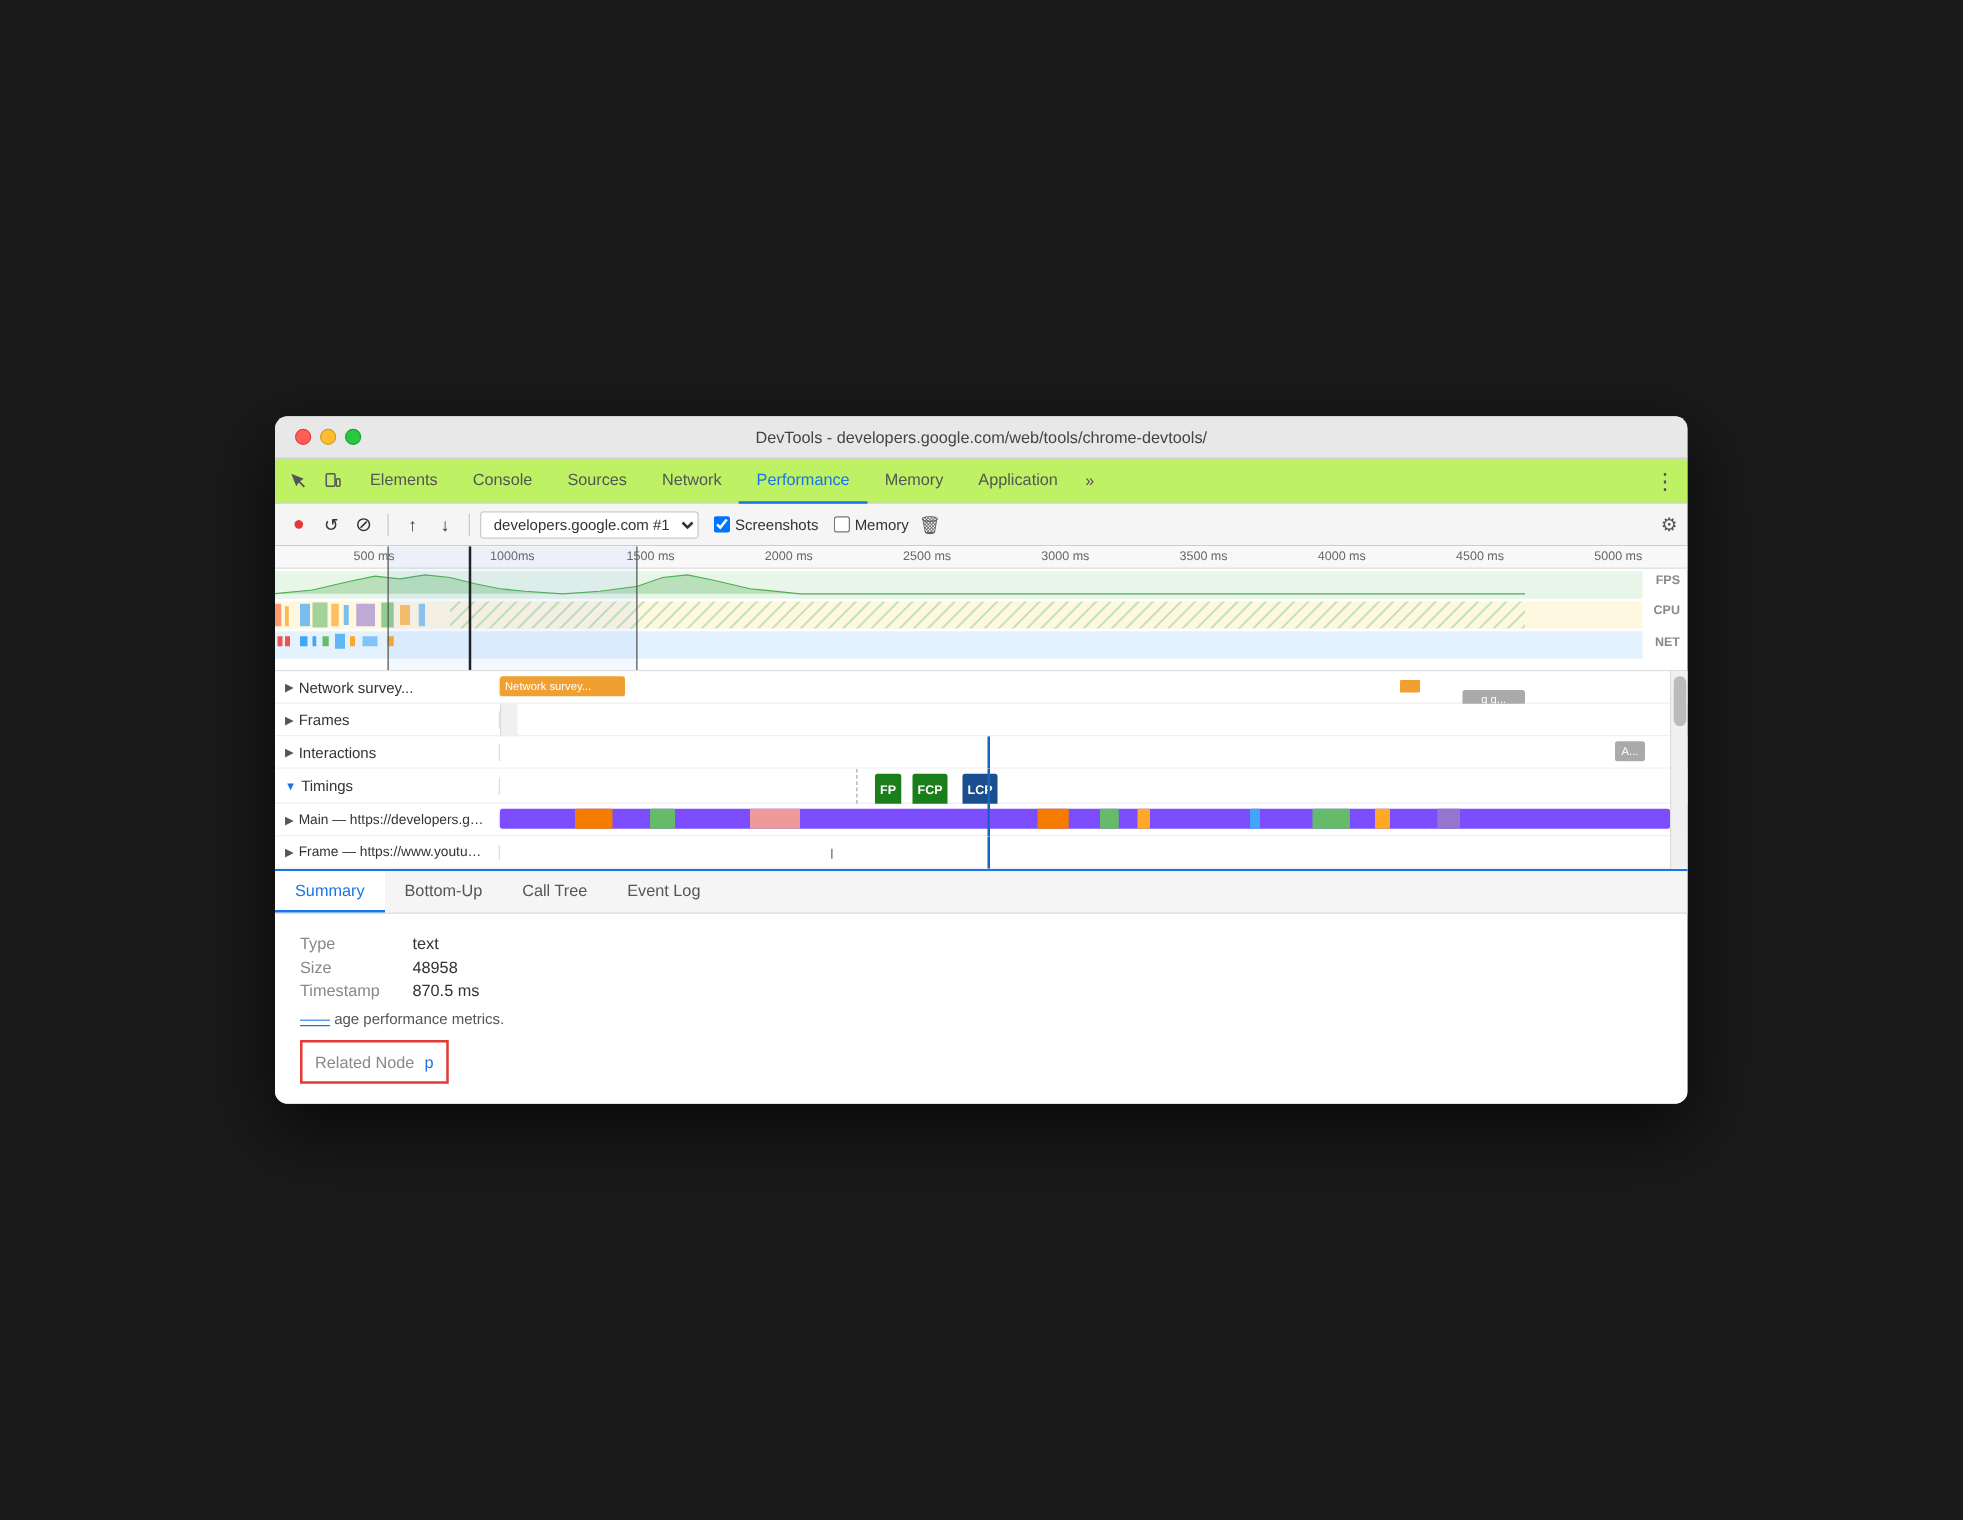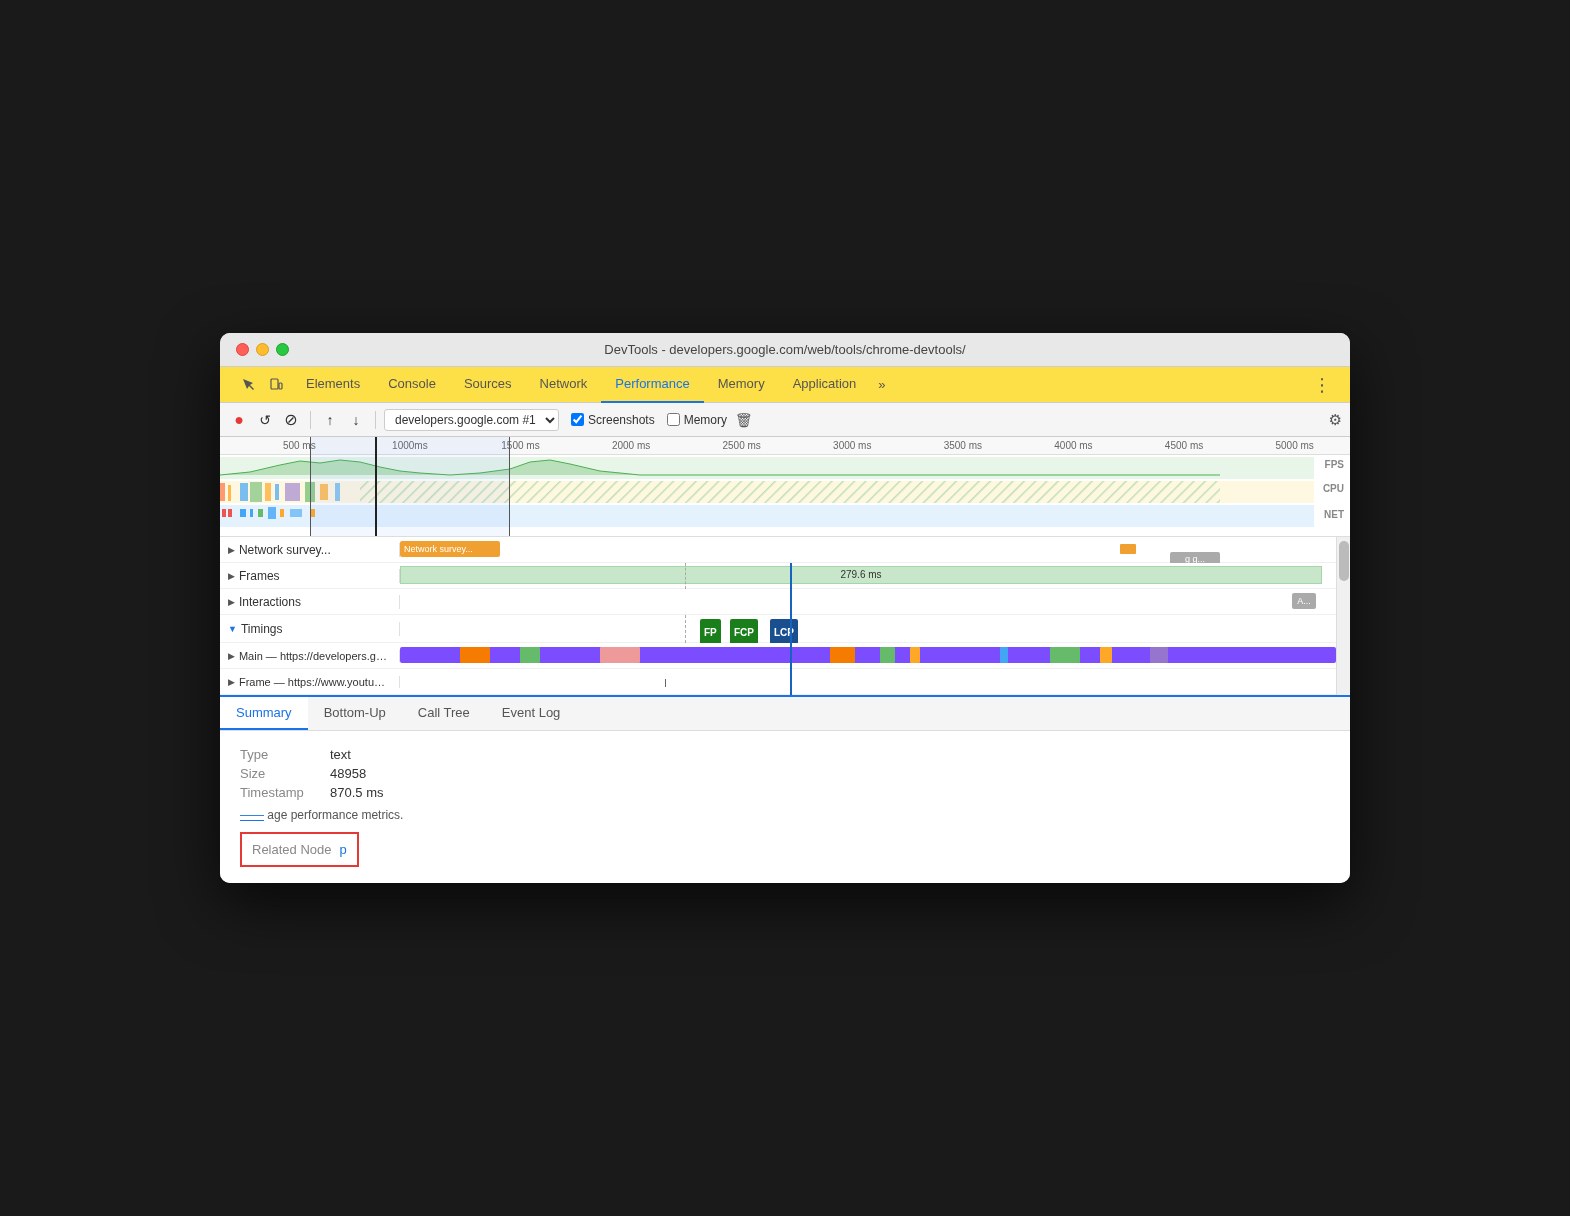--- a/index.html
+++ b/index.html
@@ -39,25 +39,25 @@
     .tl-green { background: #28c840; border: 1px solid #20a030; }
     .window-title {
       position: absolute;
       left: 50%;
       transform: translateX(-50%);
       font-size: 13px;
       color: #444;
     }
     
     .devtools-tabs {
-      background: #fde047;
+      background: #bef264;
       border-bottom: 1px solid #ccc;
       display: flex;
       align-items: center;
-      padding: 0 16px;
+      padding: 0 6px;
       height: 36px;
     }
     .devtools-tab-icon {
       width: 24px; height: 24px;
       display: flex; align-items: center; justify-content: center;
       margin-right: 4px;
       cursor: pointer;
       color: #555;
       font-size: 14px;
     }
@@ -576,28 +576,20 @@
         <div class="net-gray" style="left:770px; width:50px; font-size:9px;">g g...</div>
       </div>
       <div style="width:14px; background:#f0f0f0; border-left:1px solid #ddd; height:26px;"></div>
     </div>
 
     <div class="timeline-row" style="height:26px;">
       <div class="row-label">
         <span class="triangle">▶</span>
         <span>Frames</span>
       </div>
-      <div class="frame-row-content">
-        <div class="frames-bar" style="left:0; right:14px; display:flex; align-items:center; justify-content:center;">
-          <span style="font-size:10px; color:#333;">279.6 ms</span>
-        </div>
-
-        <div class="blue-line" style="left:390px;"></div>
-        <div class="dashed-line" style="left:285px; border-left-color:#aaa;"></div>
-      </div>
       <div style="width:14px; background:#f0f0f0; border-left:1px solid #ddd; height:26px;"></div>
     </div>
 
     <div class="timeline-row" style="height:26px;">
       <div class="row-label">
         <span class="triangle">▶</span>
         <span>Interactions</span>
       </div>
       <div class="row-content" style="position:relative; flex:1; height:26px;">
         <div class="interactions-content" style="right:20px;">A...</div>

